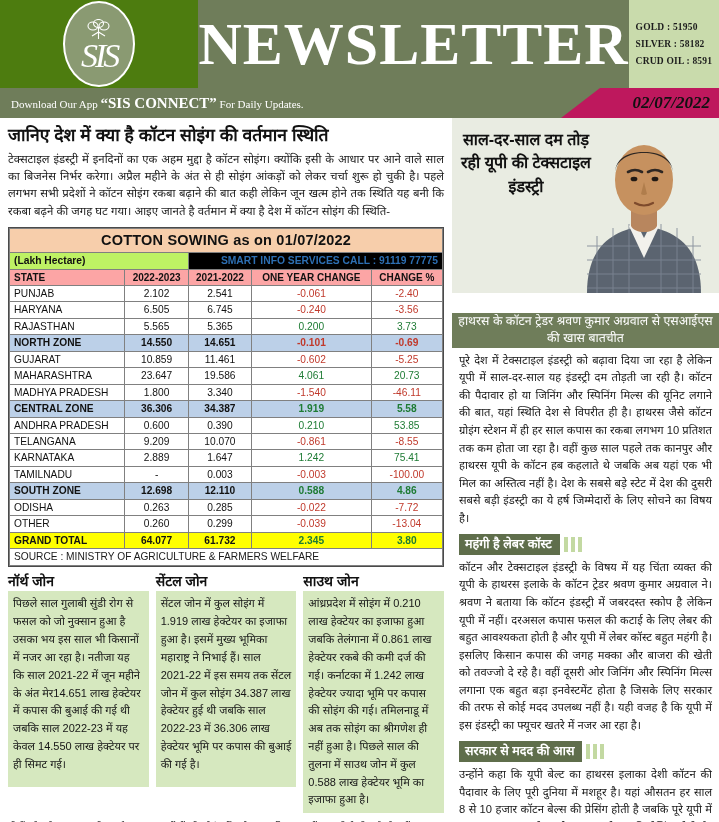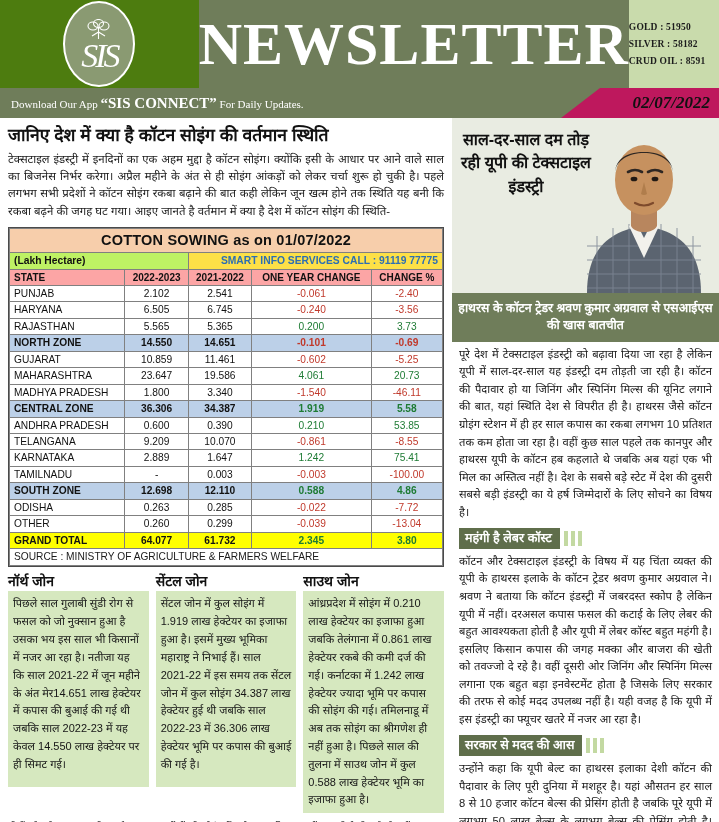--- a/index.html
+++ b/index.html
@@ -32,21 +32,21 @@
   }
   .title-box { flex:1; display:flex; align-items:center; justify-content:center; }
   .title-box .nl-title {
     font-family:"Liberation Serif", serif;
     font-size:60px; font-weight:bold; color:#ffffff;
     letter-spacing:1px; line-height:1;
   }
   .prices-box {
     width:94px; background:#c9dbac;
     display:flex; flex-direction:column; justify-content:center;
-    gap:7px;
+    padding-left:7px; gap:7px;
   }
   .price-line {
     font-family:"Liberation Serif", serif;
     font-size:9.5px; font-weight:bold; color:#1c1c1c;
     letter-spacing:0.2px;
   }
 
   
   .banner-row { position:relative; height:30px; background:#be185d; }
   .banner-green {
@@ -90,21 +90,21 @@
   }
   .t-title {
     background:#f7ceab; text-align:center;
     font-size:14.5px; font-weight:bold; color:#111;
     letter-spacing:0.2px; padding:2px 9px !important;
   }
   .t-sub-left {
     background:#bef264; font-weight:bold; font-size:10.3px; color:#111;
   }
   .t-sub-right {
-    background:#fde047; font-weight:bold; font-size:10.3px;
+    background:#000000; font-weight:bold; font-size:10.3px;
     color:#2d6fb3; text-align:right;
   }
   .t-head td {
     background:#fca5a5; font-weight:bold; font-size:10px; color:#111;
   }
   .t-head .th-state { text-align:left; }
   .t-head .th-num { text-align:center; }
   .st-name { text-align:left; color:#111; }
   .num { text-align:center; color:#111; }
   .zone-row td { background:#bcd0e8; font-weight:bold; }
@@ -137,22 +137,22 @@
   }
   .feature-title {
     position:absolute; left:0; top:10px; width:148px;
     text-align:center; font-size:16px; font-weight:bold;
     line-height:1.46; color:#111; z-index:3;
   }
   .portrait {
     position:absolute; right:0; top:0; width:150px; height:175px;
   }
   .caption-bar {
-    background:#6f7d5a; color:#fff; padding:7px 6px;
-    text-align:center; font-size:12.4px; font-weight:bold; line-height:1.4;
+    background:#6f7d5a; color:#fff; padding:0 6px;
+    text-align:center; font-size:12.4px; font-weight:normal; line-height:1.4;margin-top:20px;
   }
   .rc-body { padding:4px 7px 0 7px; }
   .rc-para {
     font-size:11.2px; line-height:1.57; text-align:justify;
     color:#1a1a1a; margin-bottom:6px;
   }
   .subhead-wrap { display:flex; align-items:stretch; margin-bottom:4px; }
   .subhead {
     background:#5f6e4b; color:#fff;
     font-size:12.6px; font-weight:bold;

